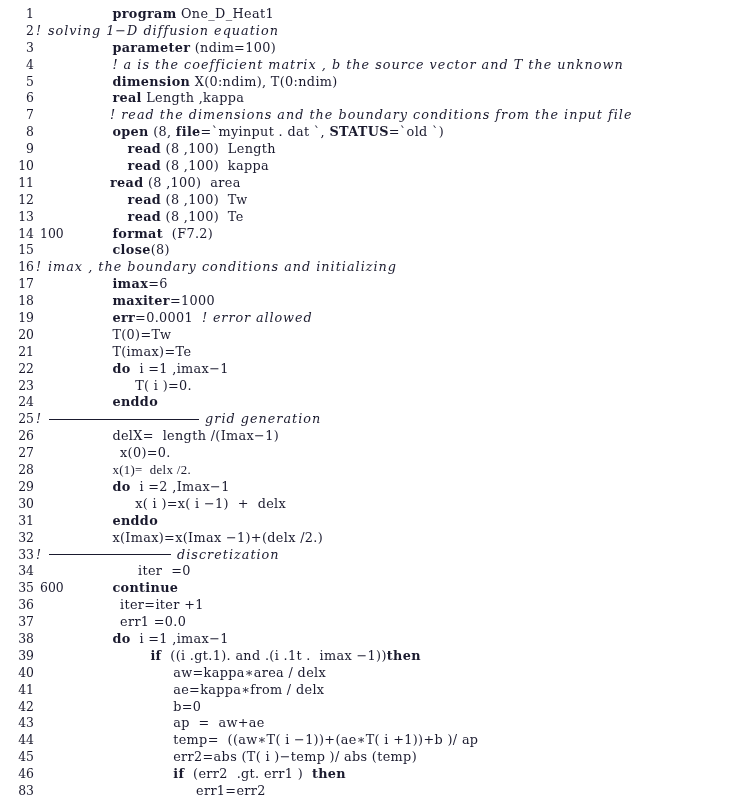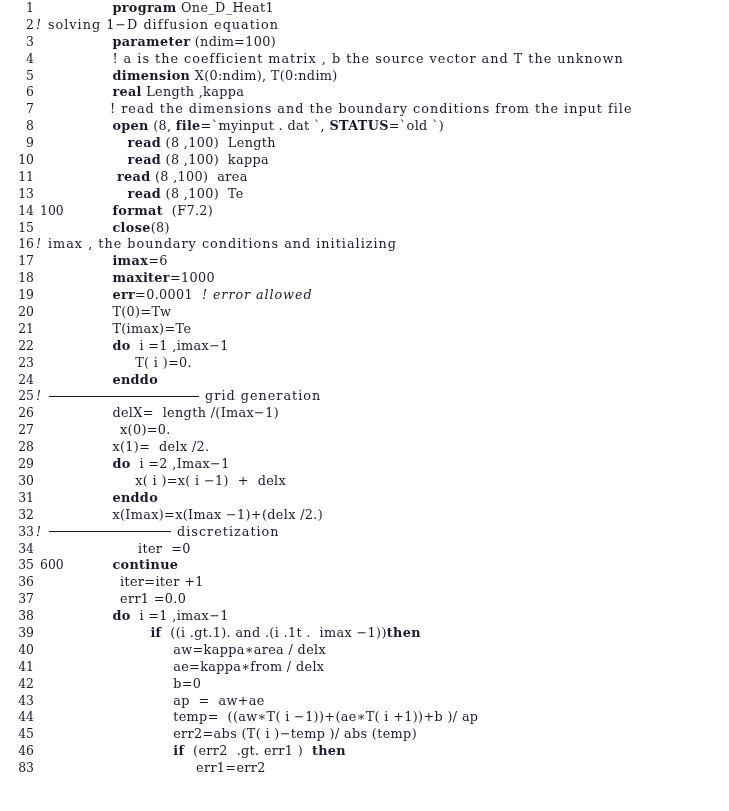--- a/index.html
+++ b/index.html
@@ -11,21 +11,21 @@
     width: 729px;
     height: 811px;
     overflow: hidden;
     font-family: "DejaVu Serif", "Liberation Serif", serif;
     color: #1a1a2e;
   }
   #listing {
     position: relative;
     width: 636px;
     height: 811px;
-    padding-top: 0;
+    padding-top: 6px;
     box-sizing: border-box;
   }
   .code-line {
     display: block;
     height: 16.9px;
     line-height: 16.9px;
     white-space: pre;
     font-size: 12.8px;
   }
   .lineno {
@@ -51,20 +51,21 @@
     white-space: pre;
     font-size: 12.8px;
     letter-spacing: 0.35px;
   }
   
   .kw {
     font-weight: bold;
   }
   
   .cm {
+    font-style: italic;
     letter-spacing: 1.0px;
   }
   
   .cm-inline {
     font-style: italic;
     letter-spacing: 0.9px;
   }
   
   .rule {
     display: inline-block;
@@ -89,37 +90,38 @@
     <div class="code-line"><span class="lineno">1</span><span class="label"></span><span class="src" style="margin-left: 30.4px;"><span class="kw">program</span><span class="id"> One_D_Heat1</span></span></div>
     <div class="code-line"><span class="lineno">2</span><span class="label" style="font-style: italic; width: 14px; padding-left: 2px;">!</span><span class="src" style="margin-left: 0px;"><span class="cm">solving 1−D diffusion equation</span></span></div>
     <div class="code-line"><span class="lineno">3</span><span class="label"></span><span class="src" style="margin-left: 30.4px;"><span class="kw">parameter</span><span class="id"> (ndim=100)</span></span></div>
     <div class="code-line"><span class="lineno">4</span><span class="label"></span><span class="src" style="margin-left: 30.4px;"><span class="cm">! a is the coefficient matrix , b the source vector and T the unknown</span></span></div>
     <div class="code-line"><span class="lineno">5</span><span class="label"></span><span class="src" style="margin-left: 30.4px;"><span class="kw">dimension</span><span class="id"> X(0:ndim), T(0:ndim)</span></span></div>
     <div class="code-line"><span class="lineno">6</span><span class="label"></span><span class="src" style="margin-left: 30.4px;"><span class="kw">real</span><span class="id"> Length ,kappa</span></span></div>
     <div class="code-line"><span class="lineno">7</span><span class="label"></span><span class="src" style="margin-left: 28px;"><span class="cm">! read the dimensions and the boundary conditions from the input file</span></span></div>
     <div class="code-line"><span class="lineno">8</span><span class="label"></span><span class="src" style="margin-left: 30.4px;"><span class="kw">open</span><span class="id"> (8, </span><span class="kw">file</span><span class="id">=ˋmyinput . dat ˋ, </span><span class="kw">STATUS</span><span class="id">=ˋold ˋ)</span></span></div>
     <div class="code-line"><span class="lineno">9</span><span class="label"></span><span class="src" style="margin-left: 45.6px;"><span class="kw">read</span><span class="id"> (8 ,100)  Length</span></span></div>
     <div class="code-line"><span class="lineno">10</span><span class="label"></span><span class="src" style="margin-left: 45.6px;"><span class="kw">read</span><span class="id"> (8 ,100)  kappa</span></span></div>
-    <div class="code-line"><span class="lineno">11</span><span class="label"></span><span class="src" style="margin-left: 35px;"><span class="kw">read</span><span class="id"> (8 ,100)  area</span></span></div>
+    <div class="code-line"><span class="lineno">11</span><span class="label"></span><span class="src" style="margin-left: 28px;"><span class="kw">read</span><span class="id"> (8 ,100)  area</span></span></div>
+    <div class="code-line"><span class="lineno">12</span><span class="label"></span><span class="src" style="margin-left: 45.6px;"><span class="kw">read</span><span class="id"> (8 ,100)  Tw</span></span></div>
     <div class="code-line"><span class="lineno">13</span><span class="label"></span><span class="src" style="margin-left: 45.6px;"><span class="kw">read</span><span class="id"> (8 ,100)  Te</span></span></div>
     <div class="code-line"><span class="lineno">14</span><span class="label">100</span><span class="src" style="margin-left: 30.4px;"><span class="kw">format</span><span class="id">  (F7.2)</span></span></div>
     <div class="code-line"><span class="lineno">15</span><span class="label"></span><span class="src" style="margin-left: 30.4px;"><span class="kw">close</span><span class="id">(8)</span></span></div>
     <div class="code-line"><span class="lineno">16</span><span class="label" style="font-style: italic; width: 14px; padding-left: 2px;">!</span><span class="src" style="margin-left: 0px;"><span class="cm">imax , the boundary conditions and initializing</span></span></div>
     <div class="code-line"><span class="lineno">17</span><span class="label"></span><span class="src" style="margin-left: 30.4px;"><span class="kw">imax</span><span class="id">=6</span></span></div>
     <div class="code-line"><span class="lineno">18</span><span class="label"></span><span class="src" style="margin-left: 30.4px;"><span class="kw">maxiter</span><span class="id">=1000</span></span></div>
     <div class="code-line"><span class="lineno">19</span><span class="label"></span><span class="src" style="margin-left: 30.4px;"><span class="kw">err</span><span class="id">=0.0001  </span><span class="cm-inline">! error allowed</span></span></div>
     <div class="code-line"><span class="lineno">20</span><span class="label"></span><span class="src" style="margin-left: 30.4px;"><span class="id">T(0)=Tw</span></span></div>
     <div class="code-line"><span class="lineno">21</span><span class="label"></span><span class="src" style="margin-left: 30.4px;"><span class="id">T(imax)=Te</span></span></div>
     <div class="code-line"><span class="lineno">22</span><span class="label"></span><span class="src" style="margin-left: 30.4px;"><span class="kw">do</span><span class="id">  i =1 ,imax−1</span></span></div>
     <div class="code-line"><span class="lineno">23</span><span class="label"></span><span class="src" style="margin-left: 53.2px;"><span class="id">T( i )=0.</span></span></div>
     <div class="code-line"><span class="lineno">24</span><span class="label"></span><span class="src" style="margin-left: 30.4px;"><span class="kw">enddo</span></span></div>
     <div class="code-line"><span class="lineno">25</span><span class="label" style="font-style: italic; width: 14px; padding-left: 2px;">!</span><span class="src" style="margin-left: 0px;"><span class="rule"></span><span class="cm"> grid generation</span></span></div>
     <div class="code-line"><span class="lineno">26</span><span class="label"></span><span class="src" style="margin-left: 30.4px;"><span class="id">delX=  length /(Imax−1)</span></span></div>
     <div class="code-line"><span class="lineno">27</span><span class="label"></span><span class="src" style="margin-left: 38px;"><span class="id">x(0)=0.</span></span></div>
-    <div class="code-line"><span class="lineno">28</span><span class="label"></span><span class="src" style="margin-left: 30.4px;"><span class="id">x(1)=  delx /2.</span></span></div>
+    <div class="code-line"><span class="lineno">28</span><span class="label"></span><span class="src" style="margin-left: 30.4px; font-family: Liberation Serif, serif;"><span class="id">x(1)=  delx /2.</span></span></div>
     <div class="code-line"><span class="lineno">29</span><span class="label"></span><span class="src" style="margin-left: 30.4px; text-align: right;"><span class="kw">do</span><span class="id">  i =2 ,Imax−1</span></span></div>
     <div class="code-line"><span class="lineno">30</span><span class="label"></span><span class="src" style="margin-left: 53.2px;"><span class="id">x( i )=x( i −1)  +  delx</span></span></div>
     <div class="code-line"><span class="lineno">31</span><span class="label"></span><span class="src" style="margin-left: 30.4px;"><span class="kw">enddo</span></span></div>
     <div class="code-line"><span class="lineno">32</span><span class="label"></span><span class="src" style="margin-left: 30.4px;"><span class="id">x(Imax)=x(Imax −1)+(delx /2.)</span></span></div>
     <div class="code-line"><span class="lineno">33</span><span class="label" style="font-style: italic; width: 14px; padding-left: 2px;">!</span><span class="src" style="margin-left: 0px;"><span class="rule short"></span><span class="cm"> discretization</span></span></div>
     <div class="code-line"><span class="lineno">34</span><span class="label"></span><span class="src" style="margin-left: 56px;"><span class="id">iter  =0</span></span></div>
     <div class="code-line"><span class="lineno">35</span><span class="label">600</span><span class="src" style="margin-left: 30.4px;"><span class="kw">continue</span></span></div>
     <div class="code-line"><span class="lineno">36</span><span class="label"></span><span class="src" style="margin-left: 38px;"><span class="id">iter=iter +1</span></span></div>
     <div class="code-line"><span class="lineno">37</span><span class="label"></span><span class="src" style="margin-left: 38px;"><span class="id">err1 =0.0</span></span></div>
     <div class="code-line"><span class="lineno">38</span><span class="label"></span><span class="src" style="margin-left: 30.4px;"><span class="kw">do</span><span class="id">  i =1 ,imax−1</span></span></div>

